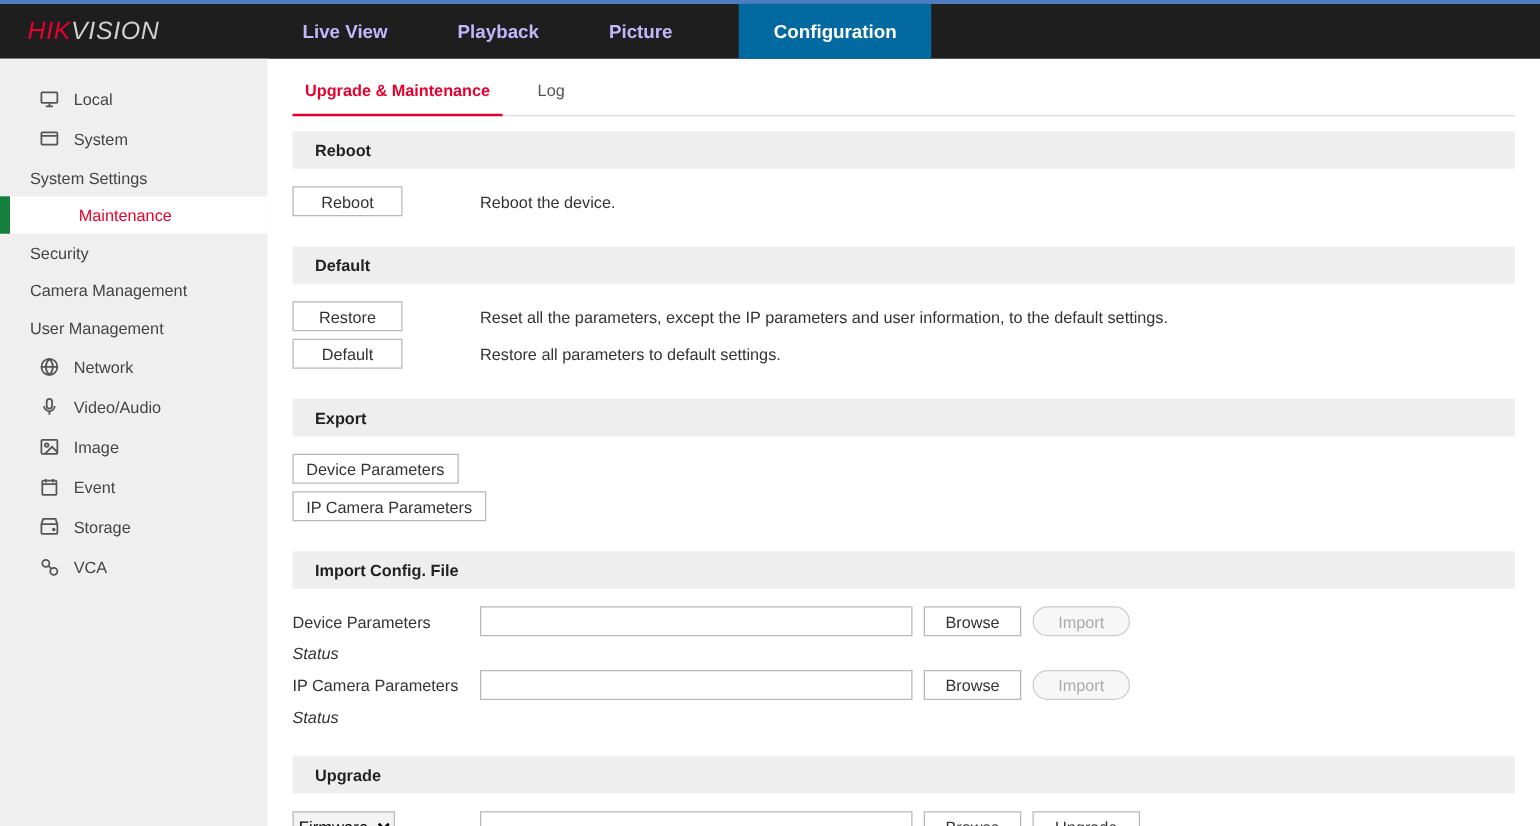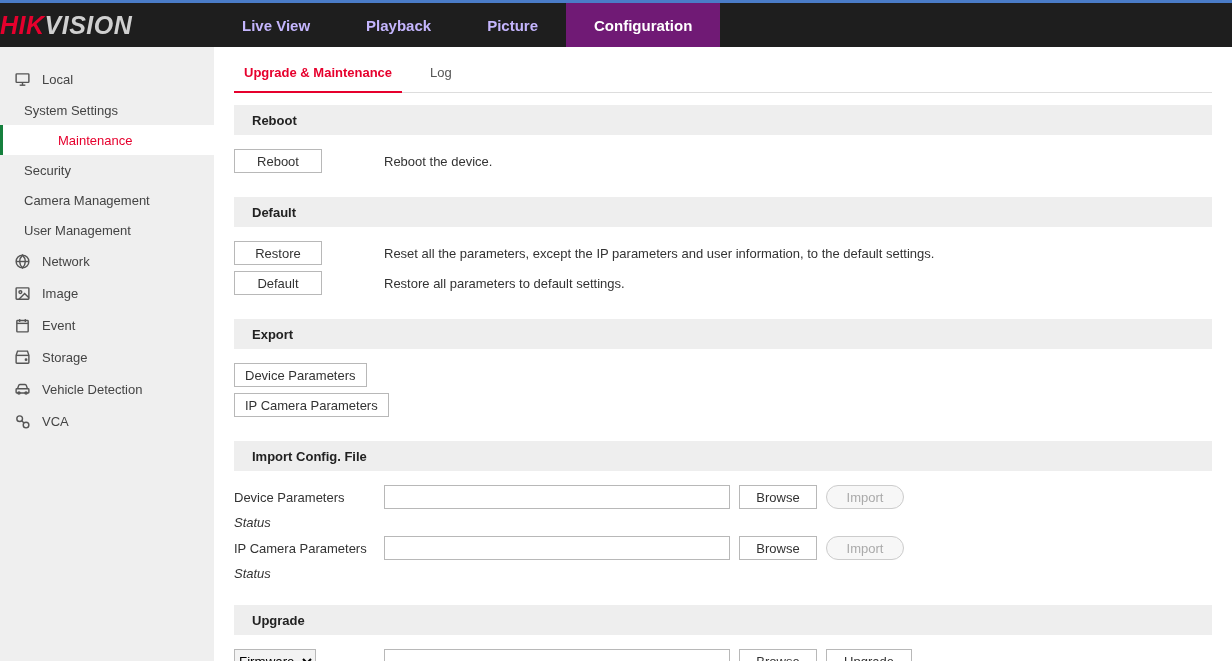--- a/index.html
+++ b/index.html
@@ -3,35 +3,35 @@
 <meta charset="utf-8">
 <style>
 * { margin: 0; padding: 0; box-sizing: border-box; font-family: Arial, Helvetica, sans-serif; }
 body { font-size: 13px; color: #333; background: #fff; }
 
 
 .banner-line { height: 3px; background: #4a7cc8; }
 
 
 .header { height: 44px; background: #1e1e1e; display: flex; align-items: center; }
-.logo { width: 214px; font-weight: bold; font-size: 25px; font-style: italic; letter-spacing: 0.5px; }
+.logo { width: 214px; padding-left: 22px; font-weight: normal; font-size: 20px; font-style: italic; letter-spacing: 0.5px; }
 .logo-hik { color: #e6002d; }
 .logo-vision { color: #d0d0d0; }
 .nav { display: flex; height: 100%; }
 .nav-item { display: flex; align-items: center; justify-content: center; color: #c4b5fd; font-size: 15px; font-weight: bold; padding: 0 28px; cursor: pointer; }
-.nav-item.active { background: #701a75; color: #fff; }
+.nav-item.active { background: #0369a1; color: #fff; margin-left: 25px; }
 
 
 .layout { display: flex; }
 .sidebar { width: 214px; background: #efefef; min-height: 617px; padding-top: 16px; }
-.side-item { display: flex; align-items: center; height: 32px; padding-left: 14px; color: #444; cursor: pointer; }
+.side-item { display: flex; align-items: center; height: 32px; padding-left: 31px; color: #444; cursor: pointer; }
 .side-item .icon { width: 28px; color: #555; }
 .side-item .icon svg { width: 17px; height: 17px; vertical-align: middle; }
 .side-sub { padding-left: 24px; height: 30px; display: flex; align-items: center; color: #444; cursor: pointer; }
-.side-sub.active { background: #fff; color: #e6002d; border-left: 3px solid #15803d; padding-left: 55px; }
+.side-sub.active { background: #fff; color: #e6002d; border-left: 8px solid #15803d; padding-left: 55px; }
 
 
 .content { flex: 1; padding: 0 20px 30px 20px; }
 .tabs { display: flex; border-bottom: 1px solid #ddd; margin: 8px 0 12px 0; height: 38px; }
 .tab { padding: 10px 10px; margin-right: 18px; cursor: pointer; color: #555; font-size: 13px; text-align: right; }
 .tab.active { color: #e6002d; font-weight: bold; border-bottom: 2px solid #e6002d; margin-bottom: -1px; }
 
 .section-header { background: #eee; height: 30px; display: flex; align-items: center; padding-left: 18px; font-weight: bold; color: #222; margin-top: 10px; }
 .section-body { padding: 8px 0; }
 .row { display: flex; align-items: center; margin: 6px 0; }
@@ -70,35 +70,50 @@
 
     <div class="side-item">
       <span class="icon"><svg viewBox="0 0 24 24" fill="none" stroke="currentColor" stroke-width="2">
             <rect x="3" y="4" width="18" height="12" rx="1"></rect>
             <line x1="8" y1="20" x2="16" y2="20"></line>
             <line x1="12" y1="16" x2="12" y2="20"></line>
           </svg></span>
       <span>Local</span>
     </div>
 
+    <div class="side-item">
+      <span class="icon"><svg viewBox="0 0 24 24" fill="none" stroke="currentColor" stroke-width="2">
+            <rect x="3" y="4" width="18" height="14" rx="1"></rect>
+            <line x1="3" y1="8" x2="21" y2="8"></line>
+          </svg></span>
+      <span>System</span>
+    </div>
     <div class="side-sub">System Settings</div>
     <div class="side-sub active">Maintenance</div>
     <div class="side-sub">Security</div>
     <div class="side-sub">Camera Management</div>
     <div class="side-sub">User Management</div>
 
     <div class="side-item">
       <span class="icon"><svg viewBox="0 0 24 24" fill="none" stroke="currentColor" stroke-width="2">
             <circle cx="12" cy="12" r="9"></circle>
             <line x1="3" y1="12" x2="21" y2="12"></line>
             <path d="M12 3c2.5 2.5 4 5.5 4 9s-1.5 6.5-4 9c-2.5-2.5-4-5.5-4-9s1.5-6.5 4-9z"></path>
           </svg></span>
       <span>Network</span>
     </div>
 
+    <div class="side-item">
+      <span class="icon"><svg viewBox="0 0 24 24" fill="none" stroke="currentColor" stroke-width="2">
+            <rect x="9" y="3" width="6" height="11" rx="3"></rect>
+            <path d="M6 11a6 6 0 0 0 12 0"></path>
+            <line x1="12" y1="17" x2="12" y2="21"></line>
+          </svg></span>
+      <span>Video/Audio</span>
+    </div>
 
     <div class="side-item">
       <span class="icon"><svg viewBox="0 0 24 24" fill="none" stroke="currentColor" stroke-width="2">
             <rect x="3" y="4" width="18" height="16" rx="1"></rect>
             <circle cx="9" cy="10" r="2"></circle>
             <path d="M21 18l-6-6-8 8"></path>
           </svg></span>
       <span>Image</span>
     </div>
 
@@ -114,29 +129,20 @@
 
     <div class="side-item">
       <span class="icon"><svg viewBox="0 0 24 24" fill="none" stroke="currentColor" stroke-width="2">
             <path d="M5 3h14l2 6v10a1 1 0 0 1-1 1H4a1 1 0 0 1-1-1V9l2-6z"></path>
             <line x1="3" y1="9" x2="21" y2="9"></line>
             <circle cx="17" cy="15" r="1"></circle>
           </svg></span>
       <span>Storage</span>
     </div>
 
-    <div class="side-item">
-      <span class="icon"><svg viewBox="0 0 24 24" fill="none" stroke="currentColor" stroke-width="2">
-            <path d="M5 11l1.5-4.5A2 2 0 0 1 8.4 5h7.2a2 2 0 0 1 1.9 1.5L19 11"></path>
-            <rect x="3" y="11" width="18" height="6" rx="1"></rect>
-            <circle cx="7" cy="17" r="1.5"></circle>
-            <circle cx="17" cy="17" r="1.5"></circle>
-          </svg></span>
-      <span>Vehicle Detection</span>
-    </div>
 
     <div class="side-item">
       <span class="icon"><svg viewBox="0 0 24 24" fill="none" stroke="currentColor" stroke-width="2">
             <circle cx="8" cy="8" r="4"></circle>
             <circle cx="17" cy="17" r="4"></circle>
             <line x1="11" y1="11" x2="14" y2="14"></line>
           </svg></span>
       <span>VCA</span>
     </div>
   </div>

